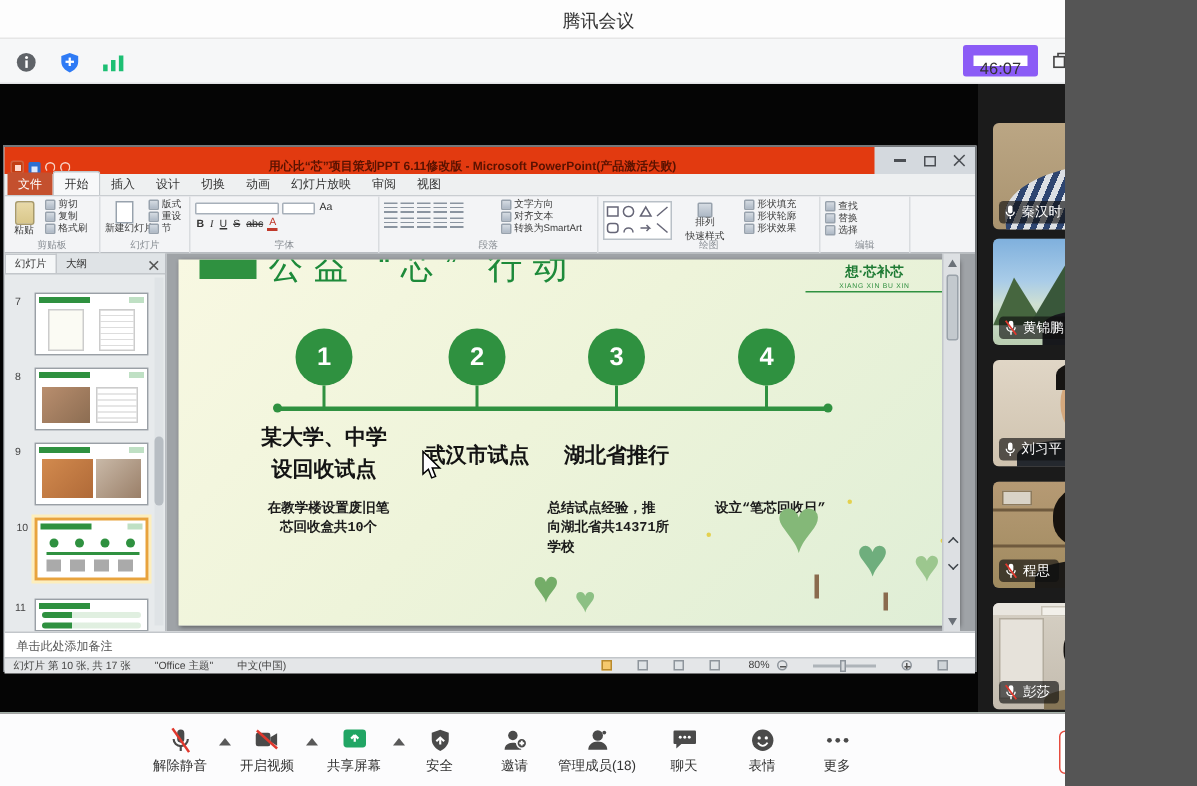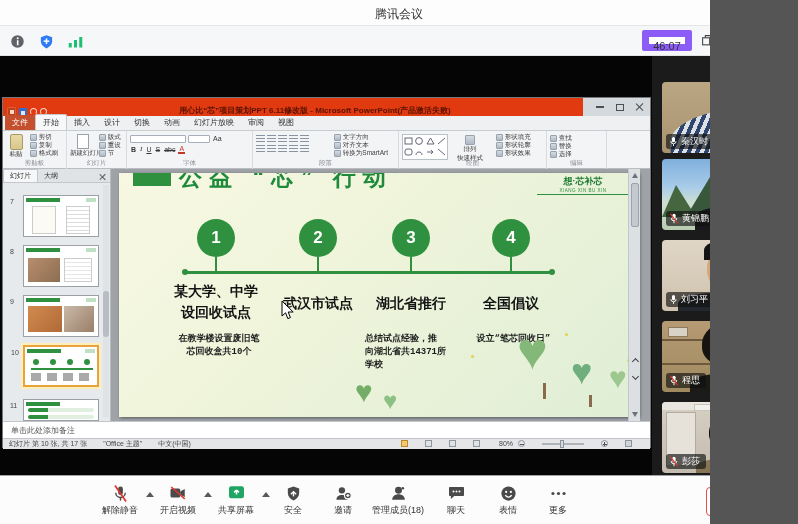--- a/index.html
+++ b/index.html
@@ -80,21 +80,21 @@
 .thumb.sel{border:2px solid #e8a33d;box-shadow:0 0 0 2px #fdeebc}
 .tnum{position:absolute;left:-14px;top:2px;font-size:7px;color:#444}
 .tstrip{position:absolute;left:2px;top:2px;width:34px;height:4px;background:#2f9140}
 .tlogo{position:absolute;right:2px;top:2px;width:10px;height:4px;background:#bfe0c4}
 .pscroll{position:absolute;right:1px;top:16px;width:6px;height:232px;background:#dfe3e6}
 .pscroll-thumb{position:absolute;left:0;top:106px;width:6px;height:46px;background:#b7bdc3;border-radius:3px}
 
 .canvas{position:absolute;left:108px;top:0;width:529px;height:252px}
 .slide{position:absolute;left:8px;top:4px;width:520px;height:244px;overflow:hidden;background:linear-gradient(135deg,#f8f8e2 0%,#eef4da 45%,#dfeed6 100%);box-shadow:1px 1px 3px rgba(0,0,0,.45)}
 .s-block{position:absolute;left:14px;top:0;width:38px;height:13px;background:#2f9140}
-.s-title{position:absolute;left:60px;top:-11px;font-size:23px;font-weight:bold;color:#1d8a3a;letter-spacing:7px;white-space:nowrap}
+.s-title{position:absolute;left:60px;top:-11px;font-size:23px;font-weight:normal;color:#1d8a3a;letter-spacing:7px;white-space:nowrap}
 .s-logo{position:absolute;right:10px;top:2px;width:92px;text-align:center;border-bottom:1px solid #2f9140;padding-bottom:1px}
 .s-logo-cn{font-size:9px;font-weight:bold;color:#1d7a33}
 .s-logo-en{font-size:4.5px;color:#2f8f3f;letter-spacing:.5px}
 .circle{position:absolute;top:46px;width:38px;height:38px;border-radius:50%;background:#2f9140;color:#fff;font-size:17px;font-weight:bold;display:flex;align-items:center;justify-content:center}
 .stem{position:absolute;top:84px;width:2px;height:15px;background:#2f9140}
 .tline{position:absolute;left:68px;top:98px;width:364px;height:2.5px;background:#2f9140}
 .tdot{position:absolute;top:96px;width:6px;height:6px;border-radius:50%;background:#2f9140}
 .ml-label{position:absolute;font-size:14px;font-weight:bold;color:#141414;text-align:center;white-space:pre-line;line-height:21px}
 .ml-detail{position:absolute;top:160px;font-size:9px;font-weight:bold;color:#1c1c1c;font-family:Liberation Mono, monospace;text-align:center;white-space:pre-line;line-height:13px}
 .heart{position:absolute;color:#7ab26e}
@@ -435,21 +435,20 @@
             <span class="stem" style="left:291px"></span>
             <span class="stem" style="left:391px"></span>
             <span class="tline"></span>
             <span class="tdot" style="left:63px"></span>
             <span class="tdot" style="left:430px"></span>
 
             <div class="ml-label" style="left:34px;top:108px;width:126px">某大学、中学
 设回收试点</div>
             <div class="ml-label" style="left:139px;top:120px;width:120px">武汉市试点</div>
             <div class="ml-label" style="left:232px;top:120px;width:120px">湖北省推行</div>
-            <div class="ml-label" style="left:332px;top:120px;width:120px">全国倡议</div>
 
             <div class="ml-detail" style="left:37px;width:126px">在教学楼设置废旧笔
 芯回收盒共10个</div>
             <div class="ml-detail" style="left:240px;width:112px;text-align:left;padding-left:6px">总结试点经验，推
 向湖北省共14371所
 学校</div>
             <div class="ml-detail" style="left:332px;width:125px">设立“笔芯回收日”</div>
 
             <span class="trunk" style="left:424px;top:210px;height:16px"></span>
             <span class="heart" style="left:398px;top:148px;font-size:52px;color:#84b878"></span>

